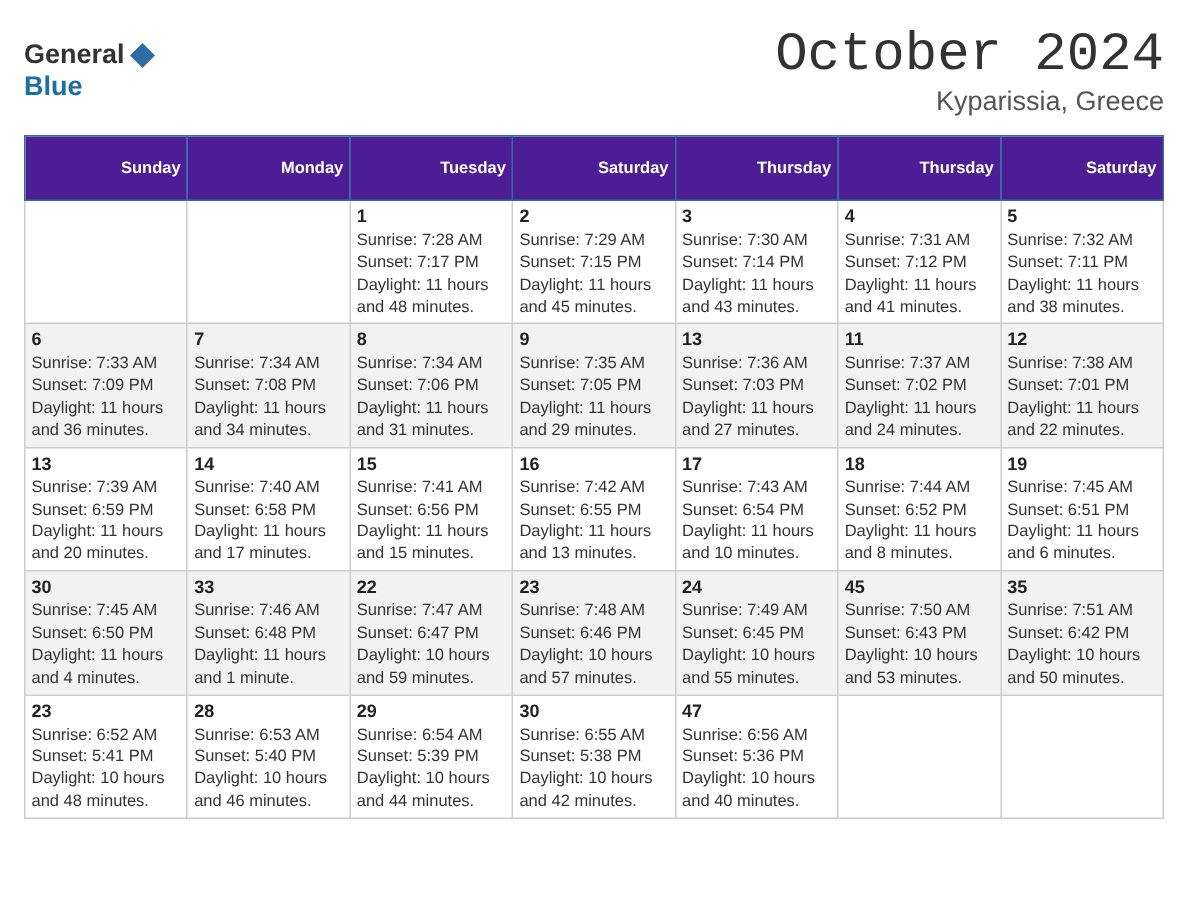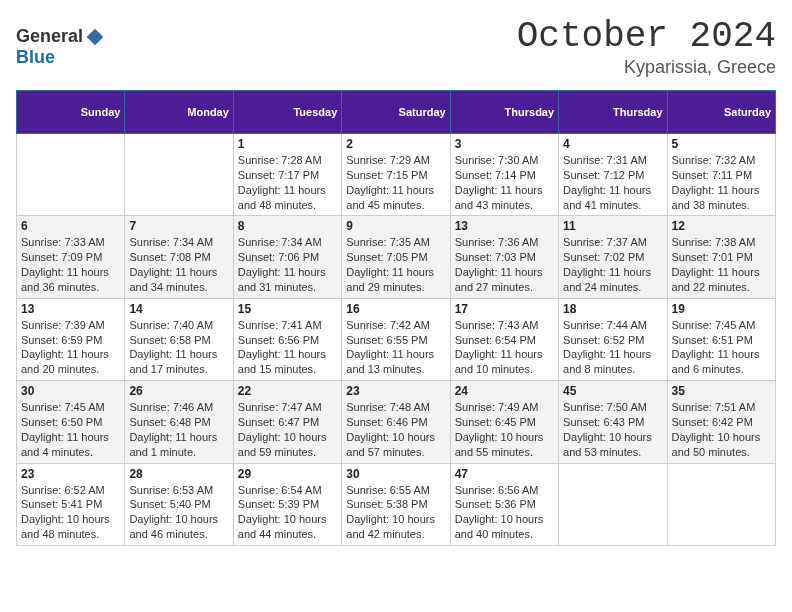--- a/index.html
+++ b/index.html
@@ -220,21 +220,21 @@
             <span class="day-number">19</span>
             <div class="day-info">Sunrise: 7:45 AM<br>Sunset: 6:51 PM<br>Daylight: 11 hours and 6 minutes.</div>
           </td>
         </tr>
         <tr>
           <td>
             <span class="day-number">30</span>
             <div class="day-info">Sunrise: 7:45 AM<br>Sunset: 6:50 PM<br>Daylight: 11 hours and 4 minutes.</div>
           </td>
           <td>
-            <span class="day-number">26</span>
+            <span class="day-number">33</span>
             <div class="day-info">Sunrise: 7:46 AM<br>Sunset: 6:48 PM<br>Daylight: 11 hours and 1 minute.</div>
           </td>
           <td>
             <span class="day-number">22</span>
             <div class="day-info">Sunrise: 7:47 AM<br>Sunset: 6:47 PM<br>Daylight: 10 hours and 59 minutes.</div>
           </td>
           <td>
             <span class="day-number">23</span>
             <div class="day-info">Sunrise: 7:48 AM<br>Sunset: 6:46 PM<br>Daylight: 10 hours and 57 minutes.</div>
           </td>

